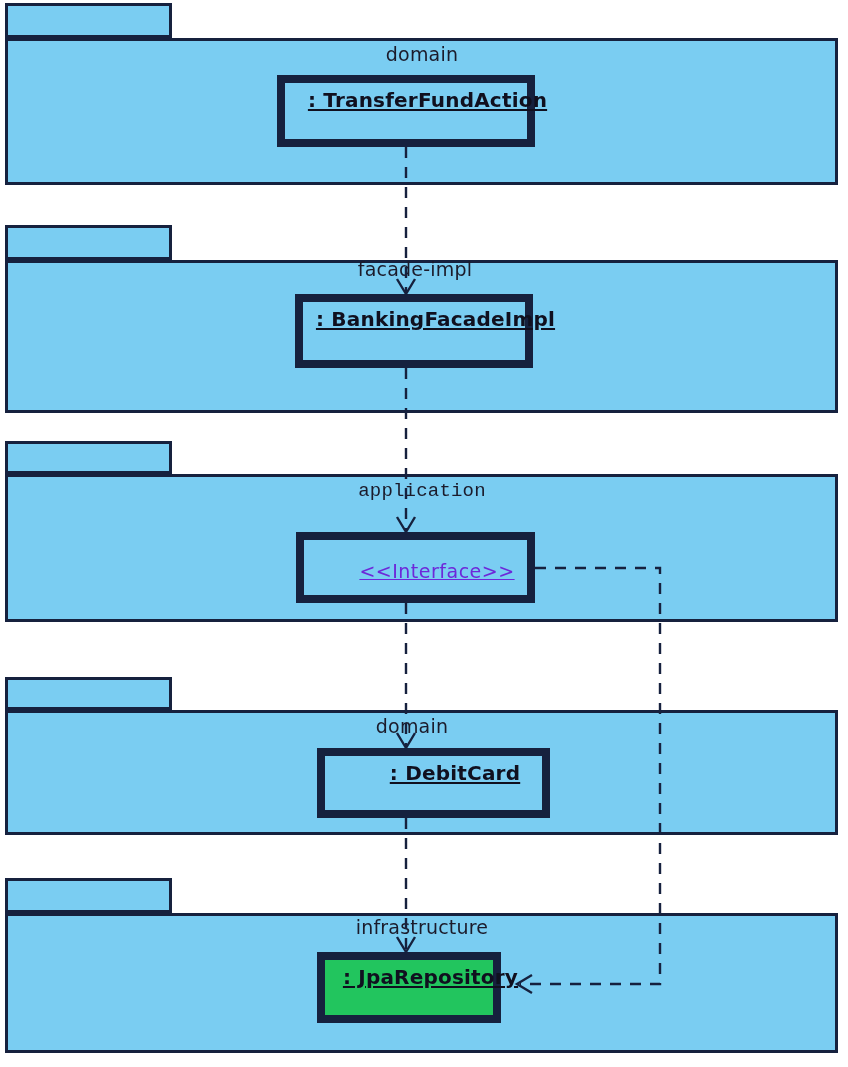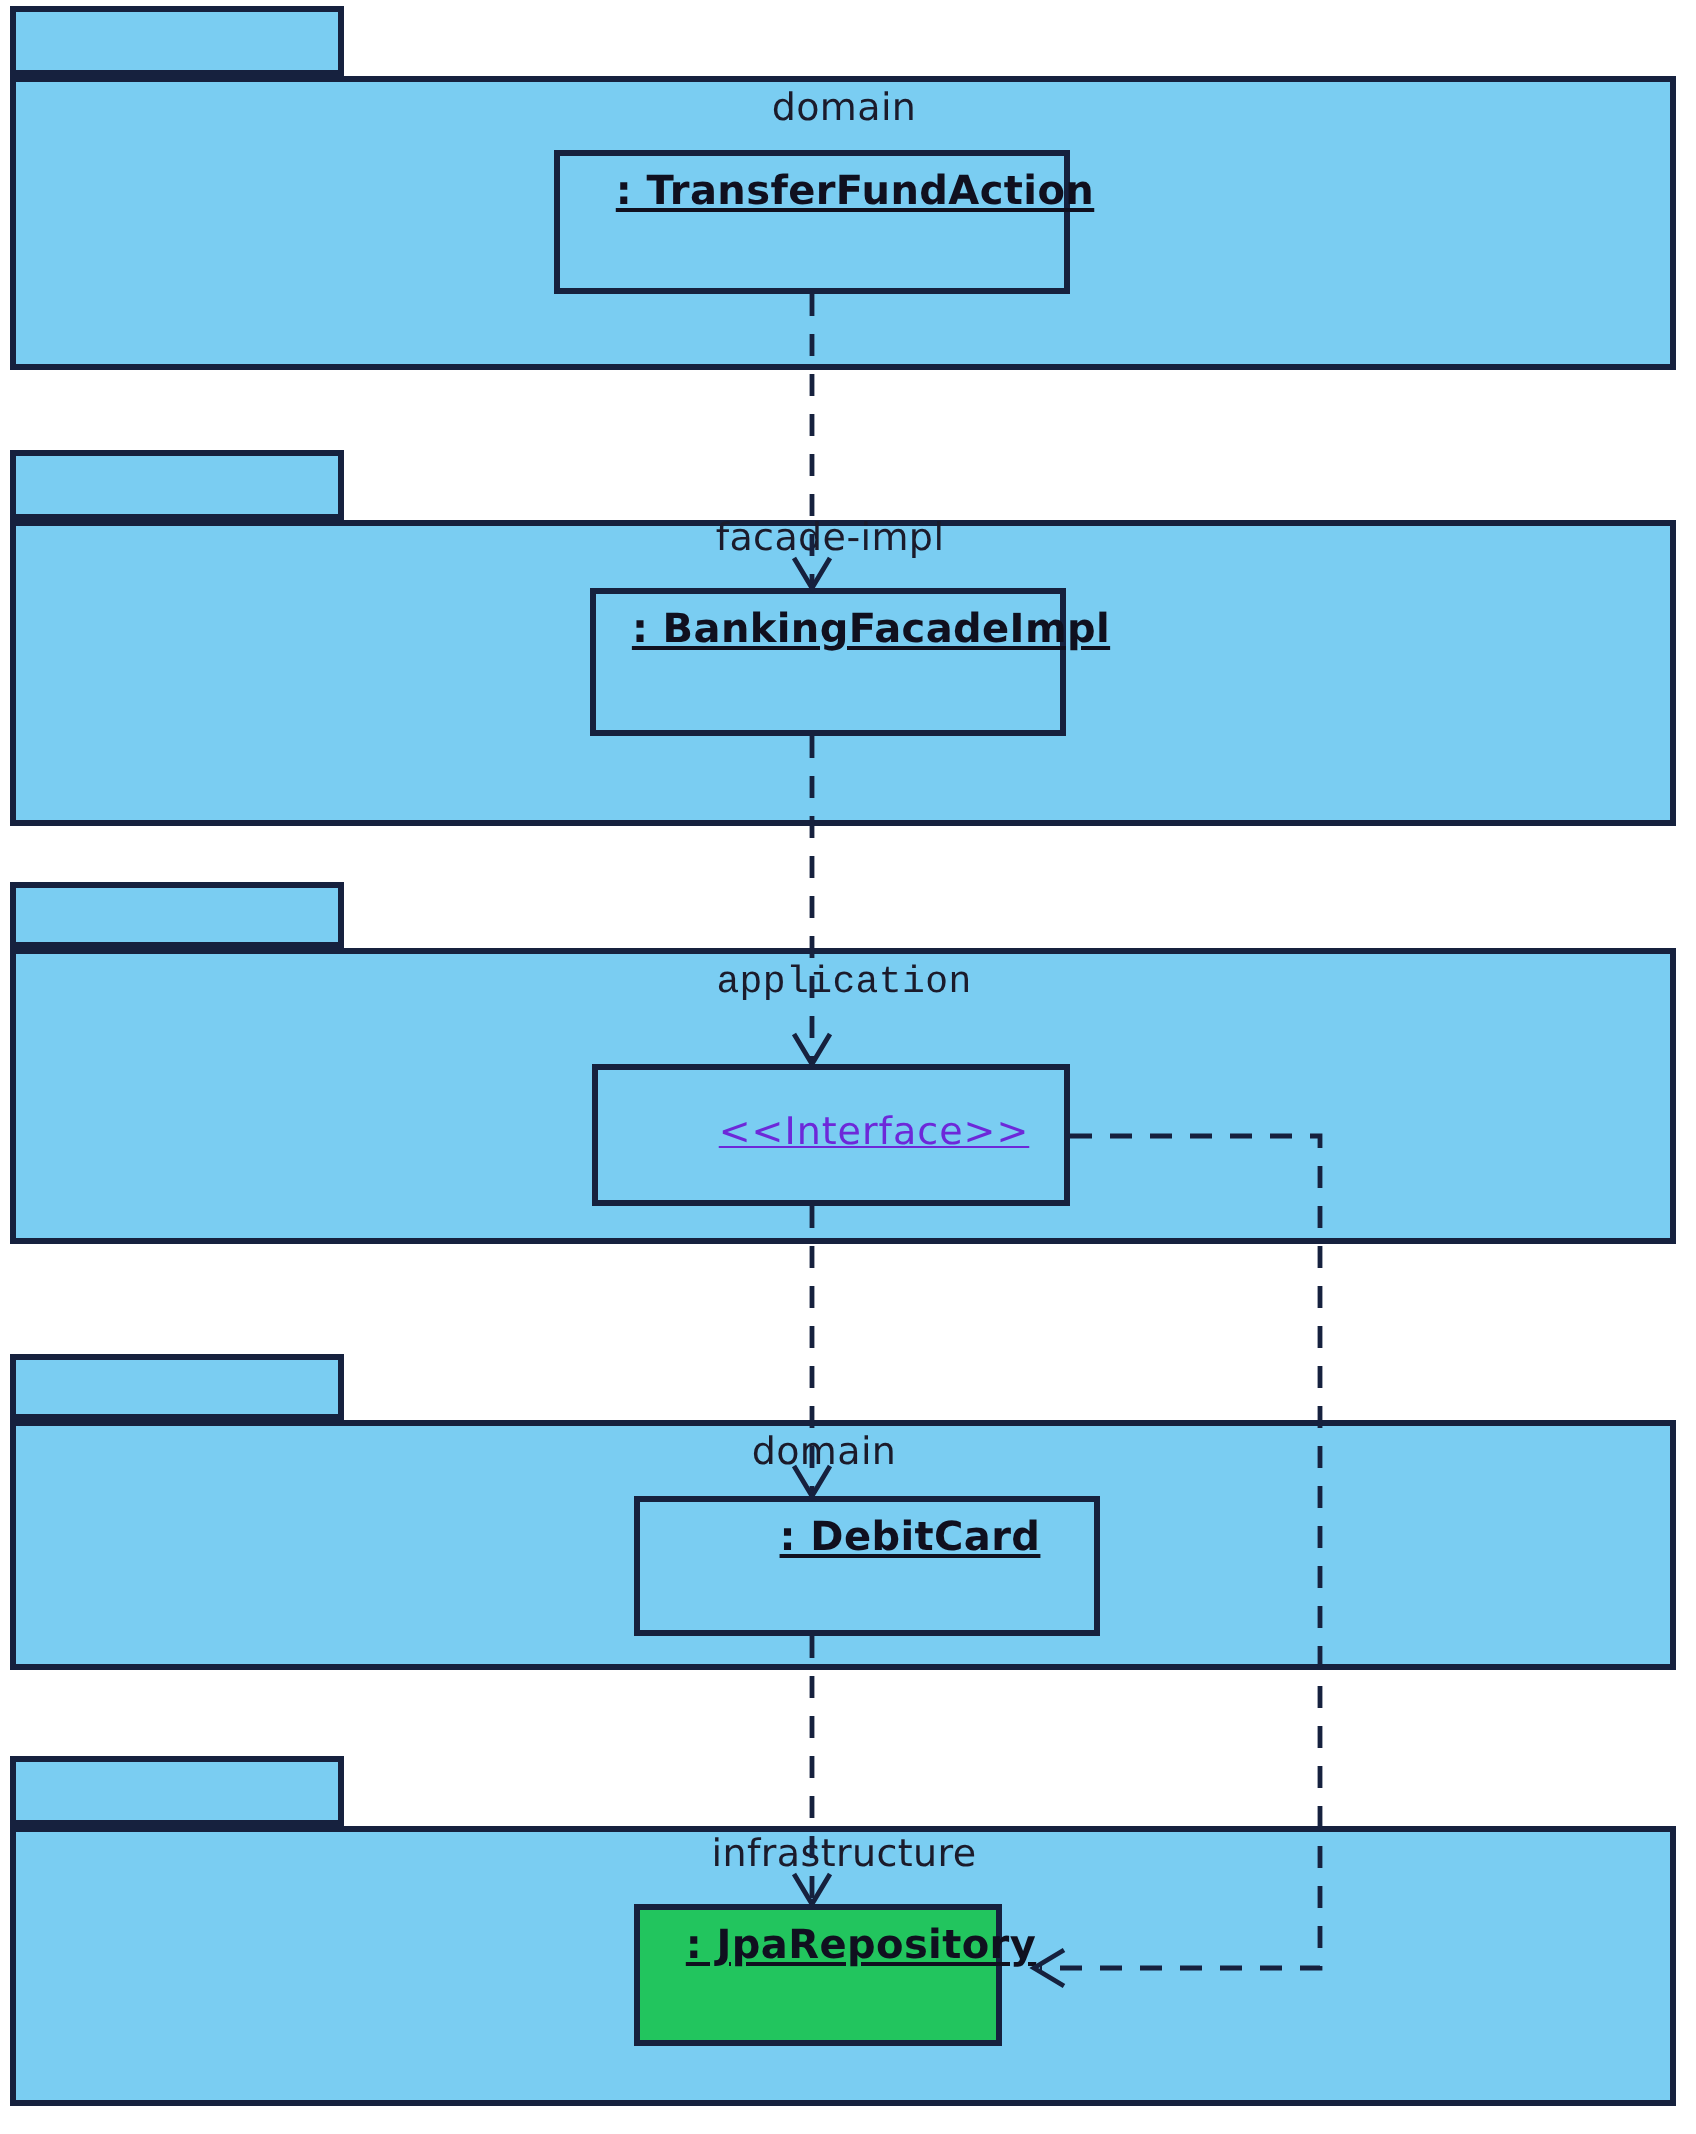--- a/index.html
+++ b/index.html
@@ -37,21 +37,21 @@
     position: absolute;
     font-size: 19px;
     color: #1b1b2b;
     white-space: nowrap;
     transform: translateX(-50%);
     letter-spacing: 0.2px;
   }
   .class-box {
     position: absolute;
     background: #7ACDF2;
-    border: 3px solid #ef4444;
+    border: 8px solid #ef4444;
     box-sizing: border-box;
     display: flex;
     flex-direction: column;
     align-items: center;
     padding-left: 43px;
   }
   .class-stereotype {
     font-size: 19px;
     color: #6d28d9;
     margin-top: 20px;

